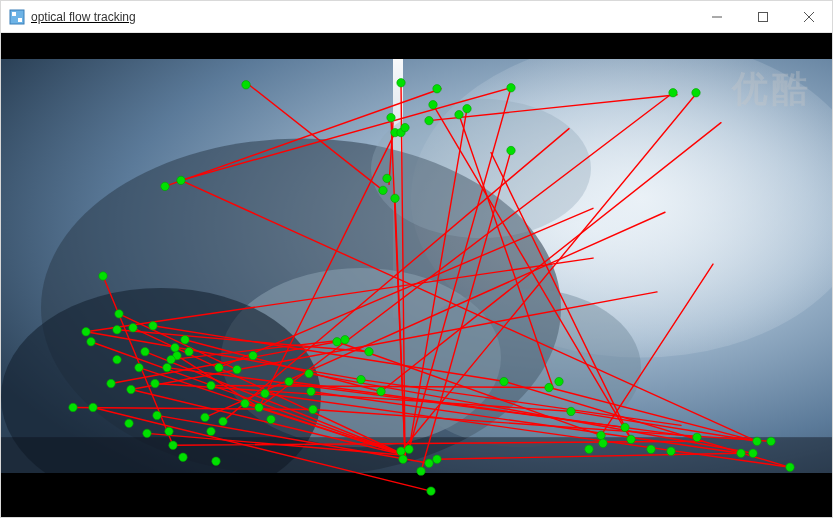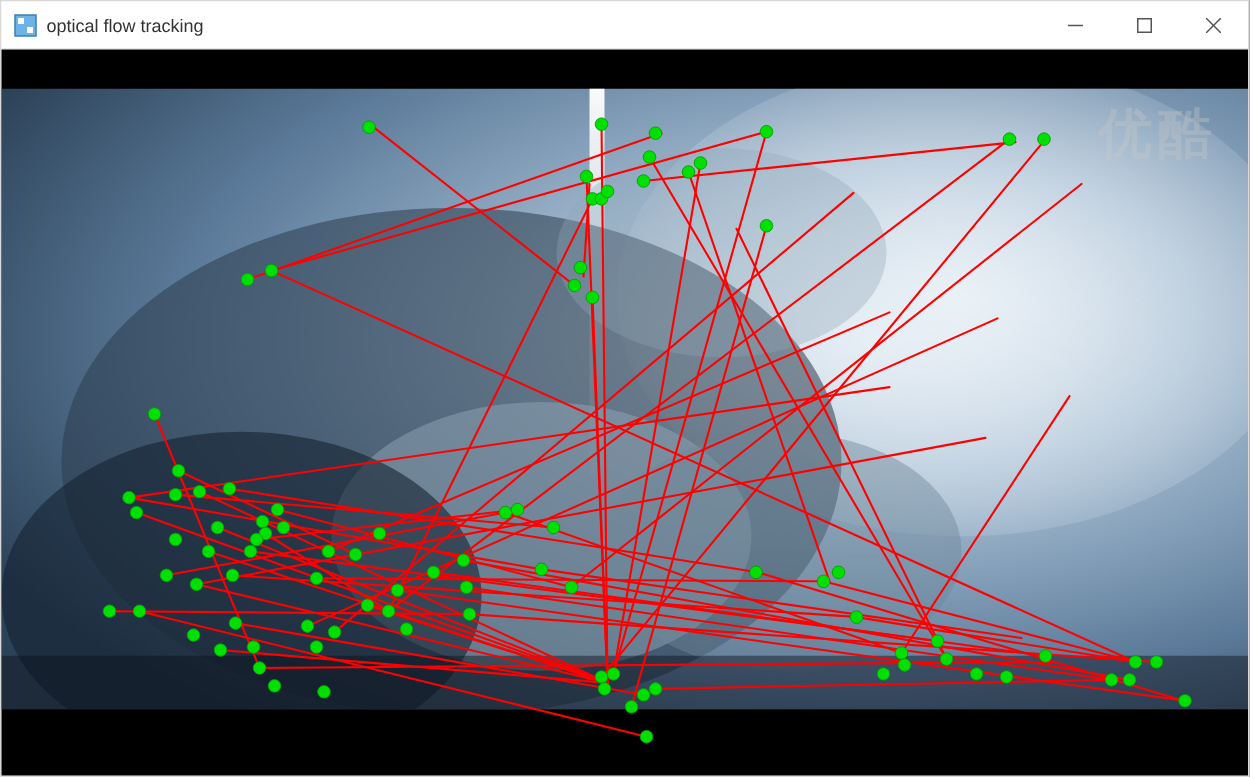--- a/index.html
+++ b/index.html
@@ -1,17 +1,17 @@
 <!DOCTYPE html>
 <html><head>
 <meta charset="utf-8">
 <style>
   html,body{margin:0;padding:0;background:#fff;font-family:"Segoe UI","Microsoft YaHei",Arial,sans-serif;}
   .window{width:833px;height:518px;box-sizing:border-box;border:1px solid #d9d9d9;background:#fff;display:flex;flex-direction:column;}
-  .titlebar{height:31px;display:flex;align-items:center;justify-content:space-between;background:#fff;border-bottom:1px solid #e6e6e6;user-select:none;}
+  .titlebar{height:31px;display:flex;align-items:center;justify-content:space-between;background:#fff;border-bottom:1px solid #e6e6e6;user-select:none;text-decoration:underline;}
   .title-left{display:flex;align-items:center;gap:6px;padding-left:8px;}
   .app-icon{width:16px;height:16px;display:inline-block;}
   .title-text{font-size:12px;color:#333;}
   .title-buttons{display:flex;height:100%;}
   .title-btn{width:46px;height:100%;display:flex;align-items:center;justify-content:center;color:#555;}
   .client{flex:1;background:#000;position:relative;overflow:hidden;}
   .video-frame{position:absolute;left:0;right:0;top:26px;bottom:44px;}
   .video-bg{width:100%;height:100%;display:block;}
   .overlay-svg{position:absolute;left:0;top:0;width:100%;height:100%;}
   .watermark{position:absolute;right:20px;top:32px;font-size:36px;font-weight:700;color:rgba(200,200,200,0.35);letter-spacing:4px;pointer-events:none;font-family:"Microsoft YaHei","SimHei",sans-serif;}

